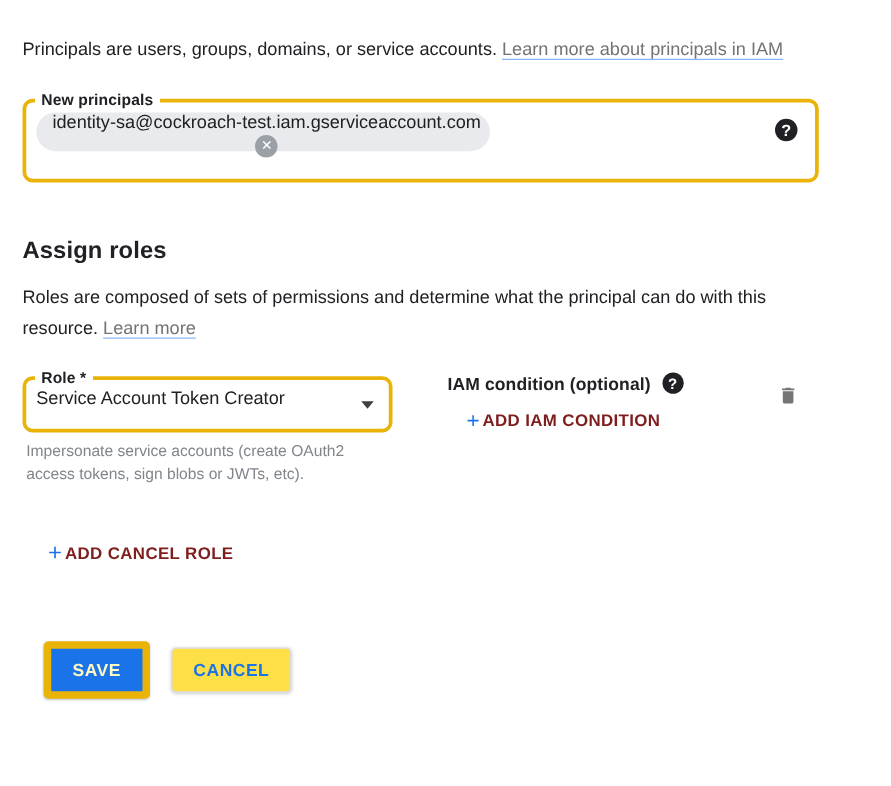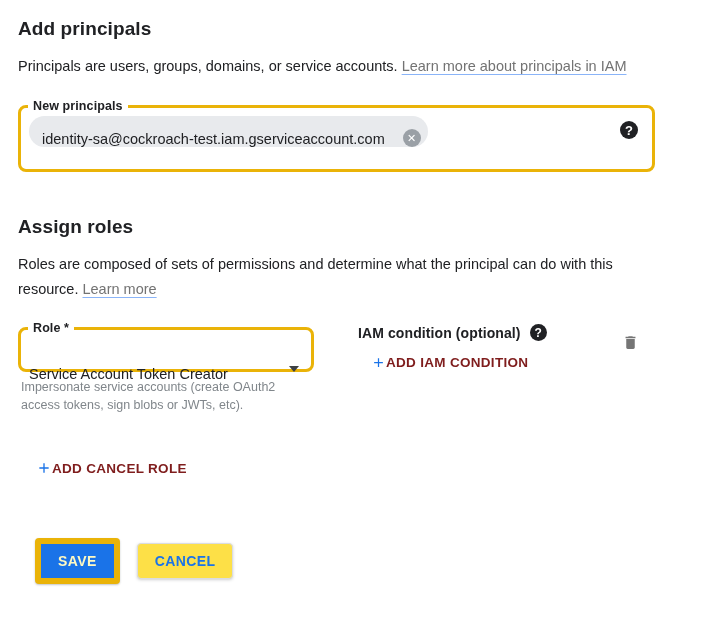--- a/index.html
+++ b/index.html
@@ -15,41 +15,41 @@
     border:3px solid #eab308; border-radius:8px; position:relative;
   }
   fieldset.outlined legend {
     font-size:12.5px; font-weight:600; color:#202124; padding:0 5px; margin-left:7px; letter-spacing:0.1px;
   }
 
   .principals-field { margin-top:20px; width:637px; height:73px; }
   .principals-inner { display:flex; align-items:flex-start; padding:3px 14px 0 8px; }
 
   .chip {
-    display:inline-flex; align-items:flex-end; gap:18px;
+    display:inline-flex; align-items:center; gap:2px;
     background:#e8eaed; border-radius:16px; height:31px;
-    padding:0 7px 0 13px; font-size:14.5px; color:#202124; max-width:560px;
+    padding:0 7px 0 13px; font-size:14.5px; color:#202124; max-width:560px;flex-direction:column;
   }
   .chip-remove {
     width:18px; height:18px; border-radius:50%; background:#9aa0a6; color:#ffffff;
     display:flex; align-items:center; justify-content:center;
     font-size:11px; line-height:1; cursor:pointer; border:none; flex:0 0 auto;
   }
   .help-badge {
     width:18px; height:18px; border-radius:50%; background:#202124; color:#ffffff;
     display:flex; align-items:center; justify-content:center;
     font-size:13px; font-weight:700; line-height:1; margin-left:auto; margin-top:5px; flex:0 0 auto;
   }
 
   .section-title { font-size:19px; font-weight:700; margin-top:44px; letter-spacing:0.1px; }
 
   .role-row { display:flex; align-items:flex-start; margin-top:19px; }
   .role-col { width:296px; flex:0 0 auto; }
   .role-field { width:296px; height:51px; }
-  .role-field-inner { display:flex; align-items:flex-start; padding:2px 12px 0 8px;margin-top:29px; }
+  .role-field-inner { display:flex; align-items:flex-end; padding:2px 12px 0 8px; }
   .role-value { font-size:14.5px; color:#202124; }
   .dropdown-arrow {
     margin-left:auto; width:0; height:0;
     border-left:5px solid transparent; border-right:5px solid transparent;
     border-top:6px solid #3c4043; cursor:pointer;
   }
   .role-helper { margin-top:7px; margin-left:3px; font-size:12.5px; line-height:17.5px; color:#80868b; max-width:272px; }
 
   .condition-col { margin-left:44px; padding-top:3px; }
   .condition-label-row { display:flex; align-items:center; gap:9px; }
@@ -72,21 +72,20 @@
     border-radius:4px; padding:9px 17px; cursor:pointer;
   }
   .btn-primary { background:#1a73e8; color:#fef9c3; border:6px solid #eab308; box-shadow:0 1px 2px rgba(60,64,67,0.3); }
   .btn-secondary { background:#fde047; color:#1a73e8; border:1px solid #dadce0; margin-left:17px; box-shadow:0 1px 3px rgba(60,64,67,0.25); }
 </style>
 </head>
 <body>
 
 <div class="container">
 
-  <h1 class="page-title">Add principals</h1>
 
   <p class="desc">
     <span>Principals are users, groups, domains, or service accounts.</span>
     <span class="link">Learn more about principals in IAM</span>
   </p>
 
   <fieldset class="outlined principals-field">
     <legend><span>New principals</span></legend>
     <div class="principals-inner">
       <span class="chip">

